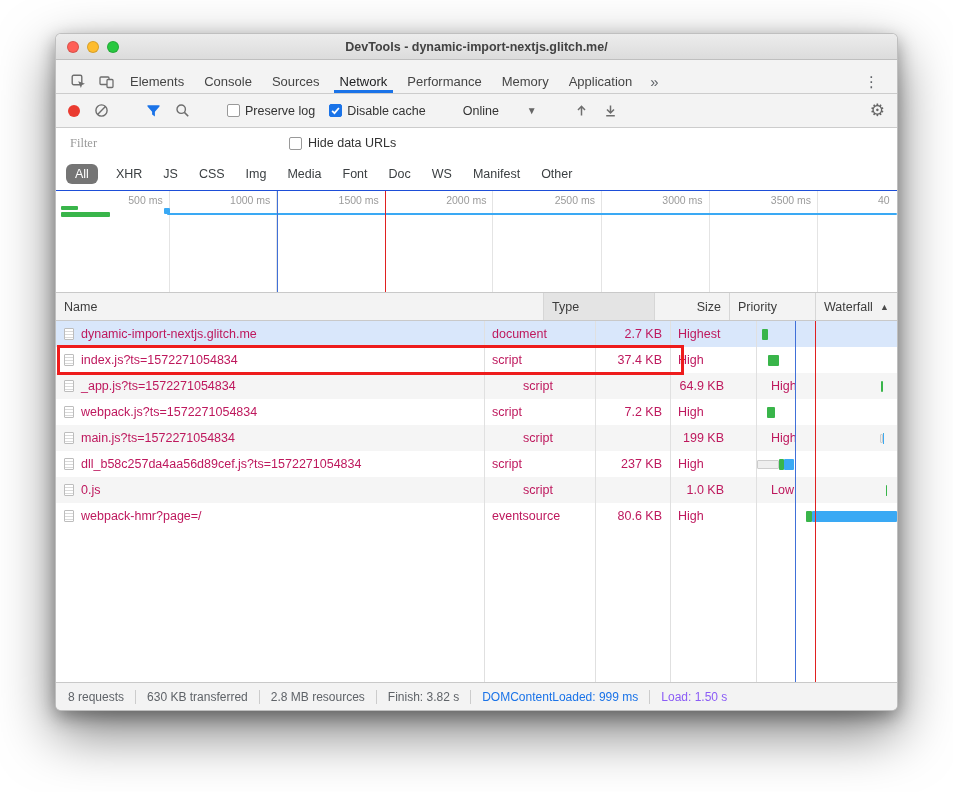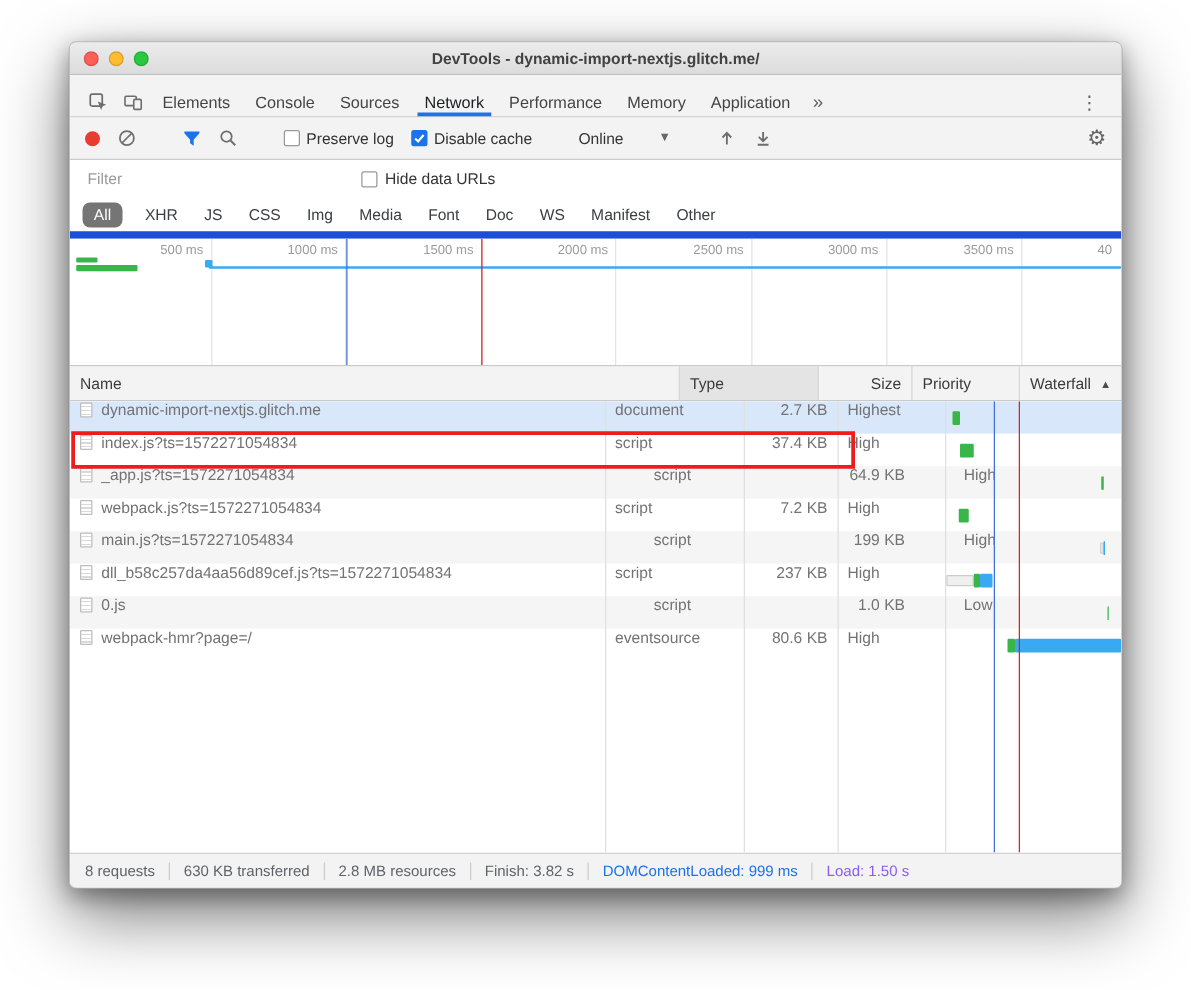--- a/index.html
+++ b/index.html
@@ -36,44 +36,44 @@
   .cb-group{display:flex;align-items:center;gap:5px;white-space:nowrap;}
   .cb{width:13px;height:13px;border:1px solid #999;border-radius:2px;background:#fff;
     display:flex;align-items:center;justify-content:center;}
   .cb.checked{background:#1a73e8;border-color:#1a73e8;}
   .dropdown{display:flex;align-items:center;gap:28px;white-space:nowrap;color:#333;}
   .caret{font-size:10px;color:#666;}
   .gear{margin-left:auto;font-size:17px;color:#666;line-height:1;}
   
   .filterrow{height:30px;flex:0 0 30px;background:#fff;display:flex;align-items:center;padding:0 12px;gap:26px;}
   .filter-input{border:none;outline:none;width:195px;font-size:12.5px;color:#333;
-    font-family:Liberation Sans, sans-serif;background:transparent;}
+    font-family:Liberation Serif, serif;background:transparent;}
   .filter-input::placeholder{color:#9a9a9a;}
   .hide-urls{display:flex;align-items:center;gap:6px;font-size:12.5px;color:#333;}
   
-  .typerow{height:33px;flex:0 0 33px;background:#fff;border-bottom:6px solid #1d4ed8;
+  .typerow{height:33px;flex:0 0 33px;background:#fff;border-bottom:1px solid #1d4ed8;
     display:flex;align-items:center;padding:0 10px;gap:15px;font-size:12.5px;color:#3c4043;}
   .pill{padding:3px 3px;white-space:nowrap;}
   .pill.active{background:#757575;color:#fff;padding:3px 9px;border-radius:6px;}
   
   .overview{height:102px;flex:0 0 102px;background:#fff;border-bottom:1px solid #c9c9c9;position:relative;overflow:hidden;}
   .ov-grid{position:absolute;top:0;bottom:0;width:1px;background:#e4e4e4;}
   .ov-tick{position:absolute;top:3px;width:60px;text-align:right;font-size:10.5px;color:#9b9b9b;white-space:nowrap;}
   .ov-tick.last{width:20px;text-align:left;}
   .ov-bar{position:absolute;border-radius:1px;}
   .ov-marker{position:absolute;top:0;bottom:0;width:1px;}
   
   .grid-header{height:28px;flex:0 0 28px;background:#f3f3f3;border-bottom:1px solid #c9c9c9;
     display:flex;align-items:stretch;font-size:12.5px;color:#3c3c3c;}
   .hc{display:flex;align-items:center;padding:0 8px;border-right:1px solid #d6d6d6;}
   .hc.name{width:488px;} .hc.type{width:111px;background:#e4e4e4;} .hc.size{width:75px;justify-content:flex-end;}
   .hc.prio{width:86px;} .hc.wf{flex:1;border-right:none;}
   .sort-arrow{margin-left:auto;font-size:9px;color:#4a4a4a;}
   .grid-body{flex:1;position:relative;background:#fff;overflow:hidden;}
-  .row{display:flex;align-items:flex-start;height:26px;font-size:12.5px;color:#737373;background:#fff;}
+  .row{display:flex;align-items:center;height:26px;font-size:12.5px;color:#be185d;background:#fff;}
   .row.alt{background:#f5f5f5;gap:31px;}
   .row.sel{background:#d9e7fb;}
   .c{padding:0 8px;white-space:nowrap;overflow:hidden;}
   .c.name{width:428px;display:flex;align-items:center;gap:7px;padding-left:8px;}
   .c.type{width:111px;} .c.size{width:75px;text-align:right;} .c.prio{width:86px;}
   .c.wf{flex:1;position:relative;align-self:stretch;padding:0;}
   .ficon{width:10px;height:12px;flex:0 0 auto;border:1px solid #bdbdbd;border-radius:1px;
     background-color:#fff;background-image:repeating-linear-gradient(180deg,#fff 0,#fff 2px,#d9d9d9 2px,#d9d9d9 3px);}
   .wf-bar{position:absolute;top:8px;height:11px;border-radius:1px;}
   .wf-stalled{background:#efefef;border:1px solid #cdcdcd;top:9px;height:9px;}

